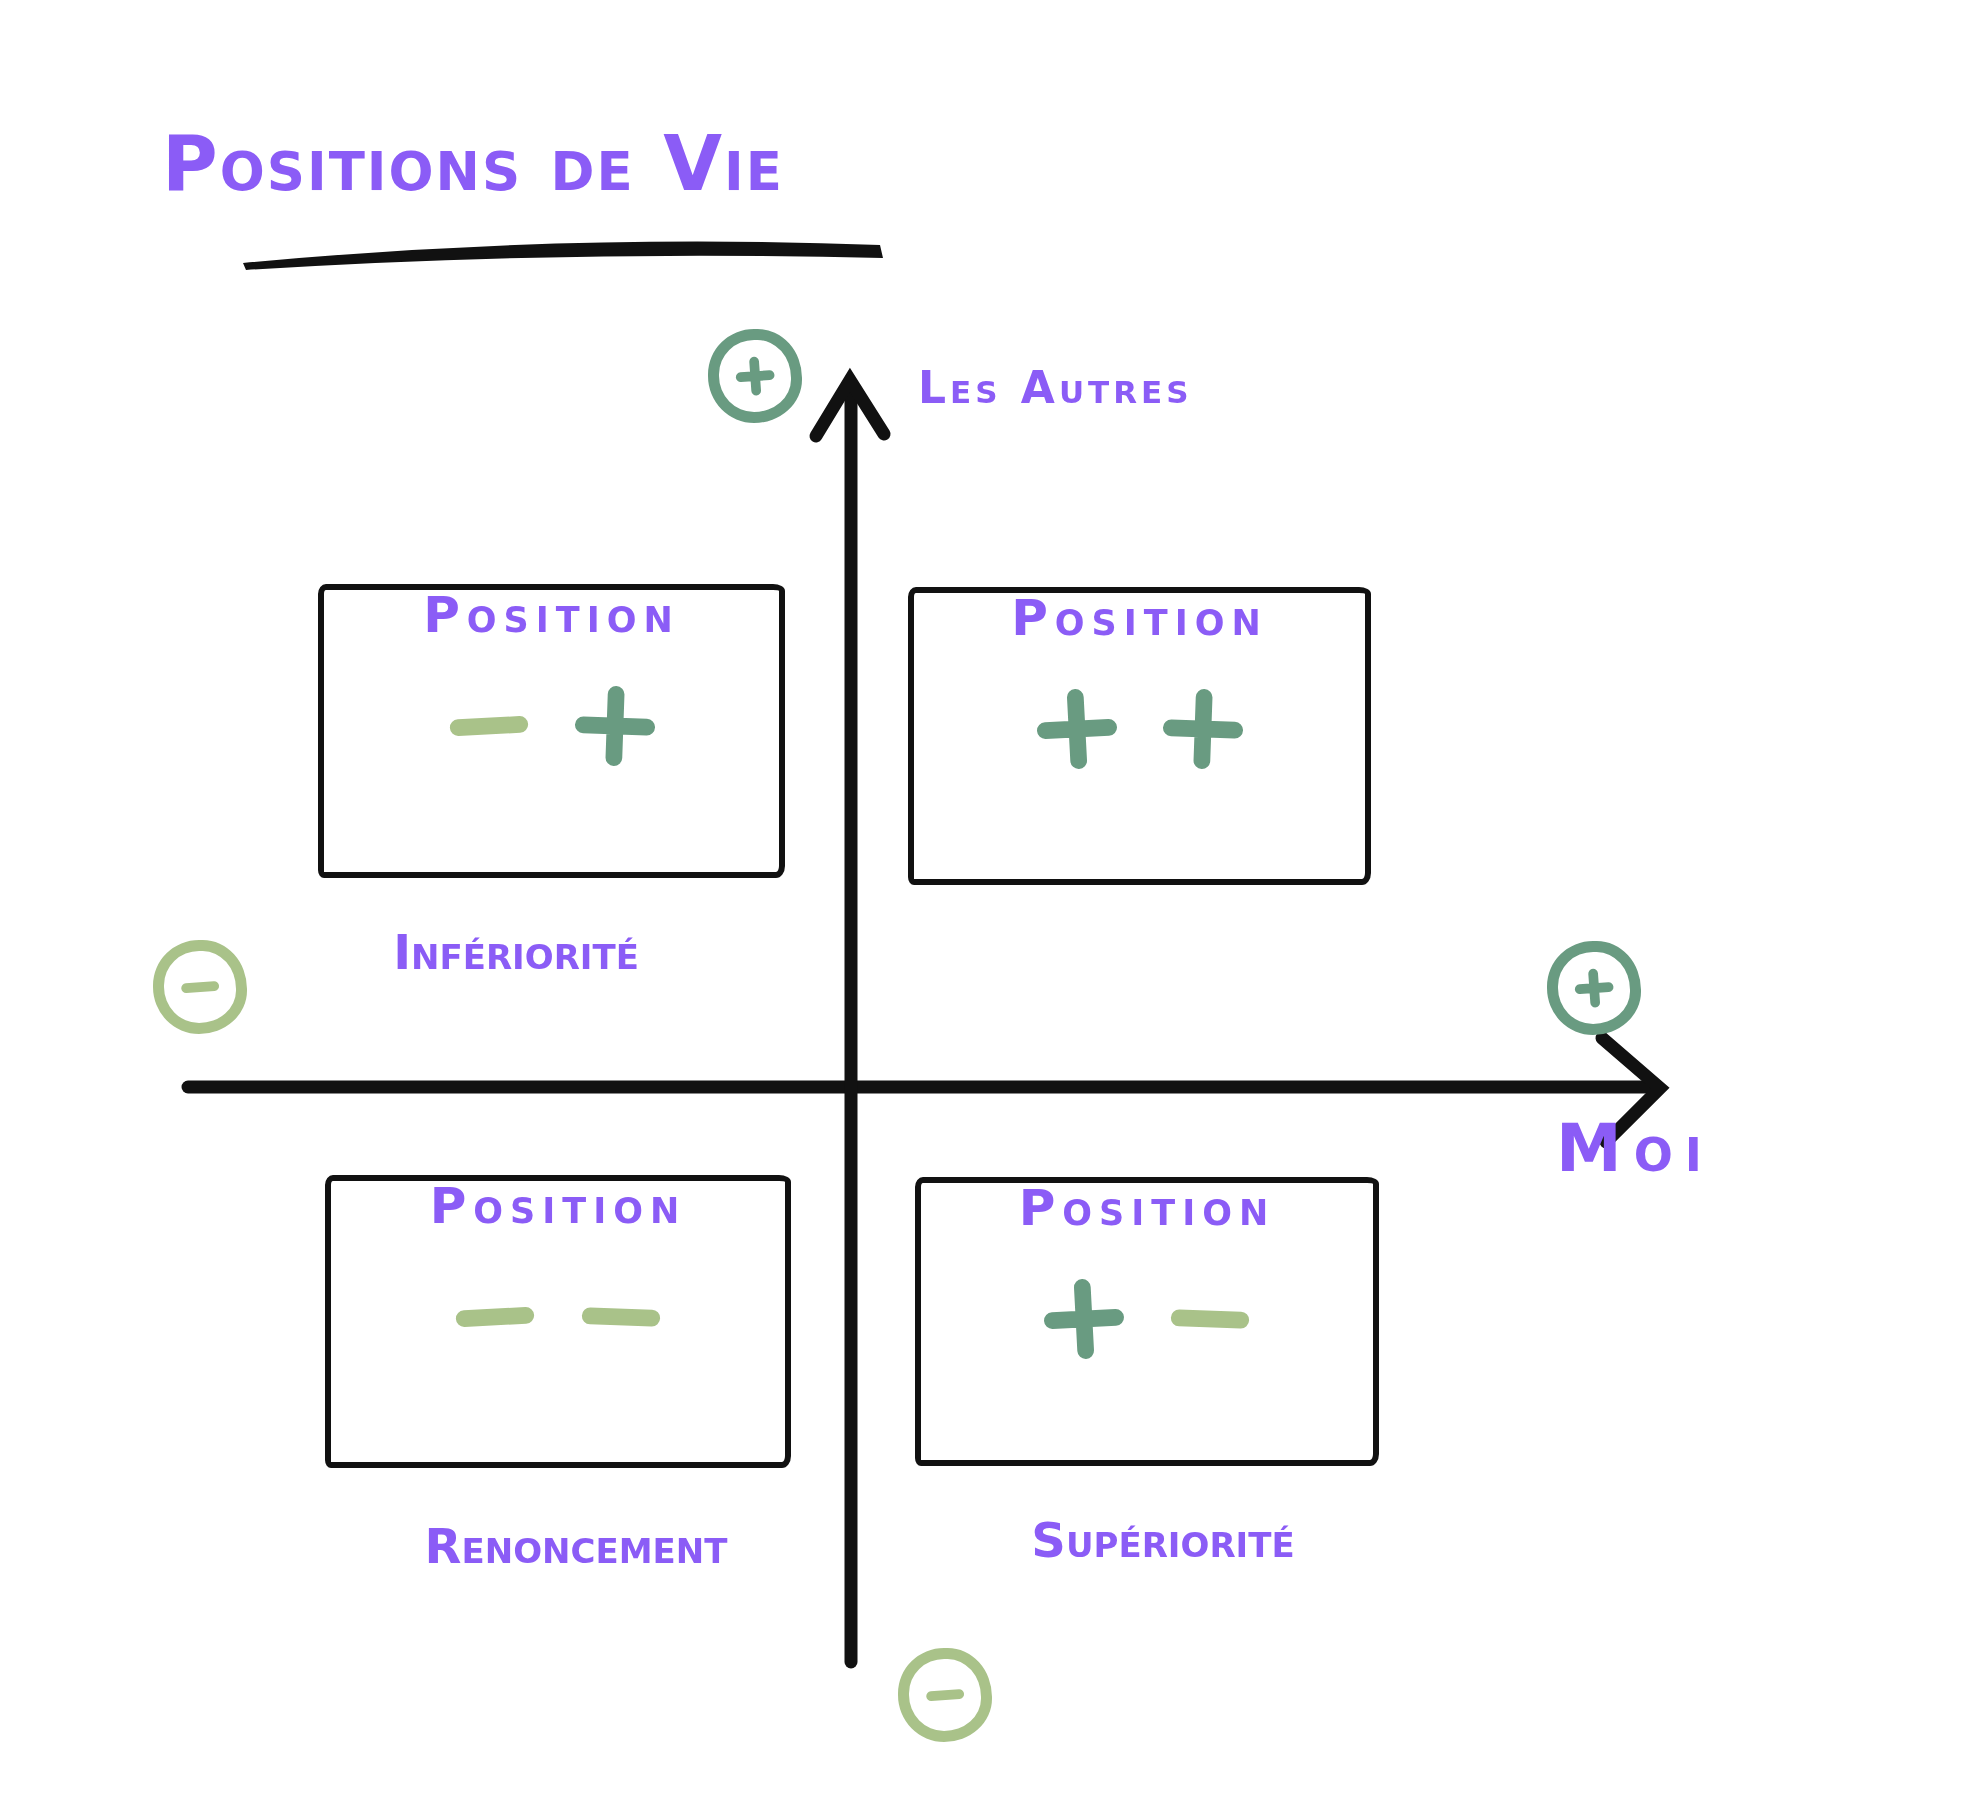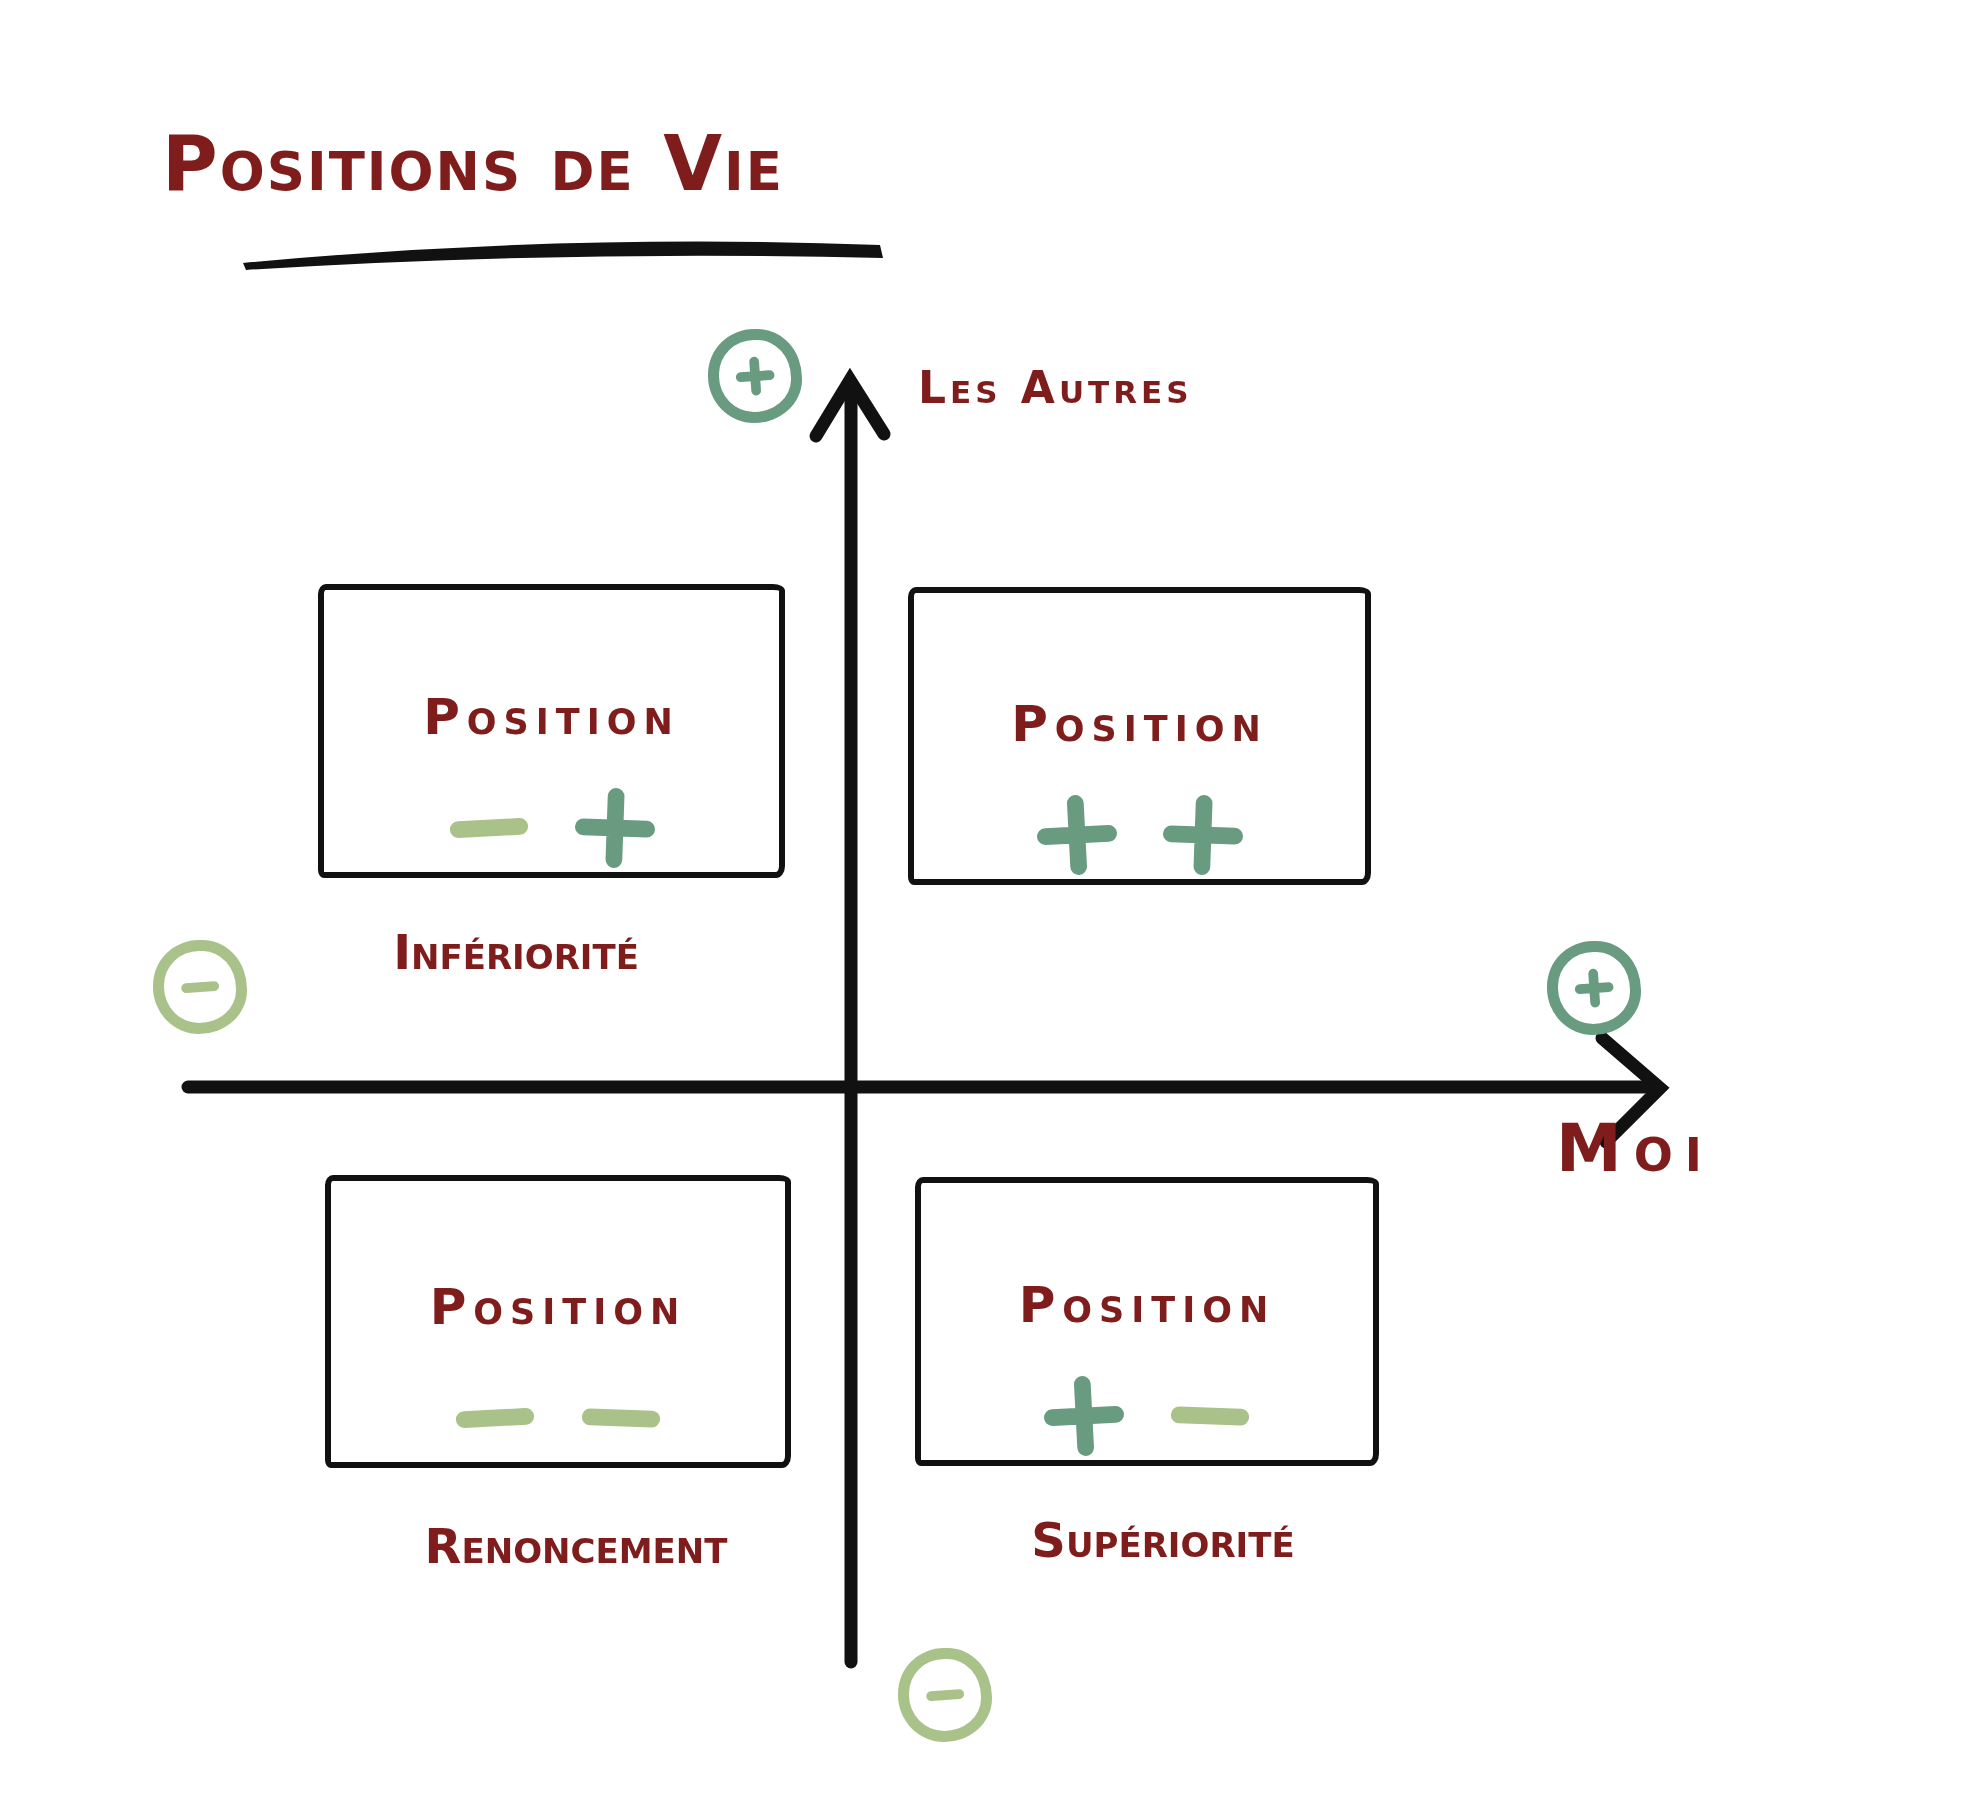--- a/index.html
+++ b/index.html
@@ -1,34 +1,34 @@
 <!DOCTYPE html>
 <html><head>
 <meta charset="utf-8">
 <style>
   html,body{margin:0;padding:0;background:#fff;}
   .canvas{
     position:relative;width:1968px;height:1815px;background:#ffffff;
-    font-family:"DejaVu Sans", sans-serif;color:#7f1d1d;overflow:hidden;
+    font-family:"DejaVu Sans", sans-serif;color:#8b5cf6;overflow:hidden;
   }
   
   .hand{font-weight:700;font-variant:small-caps;}
   .title{position:absolute;left:162px;top:126px;font-size:76px;letter-spacing:2px;line-height:1;}
   .axis-label-y{position:absolute;left:918px;top:366px;font-size:44px;letter-spacing:4px;line-height:1;}
   .axis-label-x{position:absolute;left:1556px;top:1116px;font-size:66px;letter-spacing:12px;line-height:1;}
   .q-label{position:absolute;transform:translateX(-50%);font-size:48px;white-space:nowrap;line-height:1;}
   .label-tl{left:516px;top:928px}
   .label-tr{left:1140px;top:938px}
   .label-bl{left:576px;top:1522px}
   .label-br{left:1163px;top:1516px}
   
   .box{
     position:absolute;border:6px solid #111;background:#fff;box-sizing:border-box;
     border-radius:8px 12px 9px 6px / 10px 7px 12px 8px;
-    display:flex;flex-direction:column;align-items:center;justify-content:flex-end;gap:42px;
+    display:flex;flex-direction:column;align-items:center;justify-content:flex-start;gap:42px;
   }
   .box-tl{left:318px;top:584px;width:467px;height:294px}
   .box-tr{left:908px;top:587px;width:463px;height:298px}
   .box-bl{left:325px;top:1175px;width:466px;height:293px}
   .box-br{left:915px;top:1177px;width:464px;height:289px}
   .box-title{font-size:50px;letter-spacing:7px;line-height:1;}
   
   [data-sign="plus"]{color:#699b81}
   [data-sign="minus"]{color:#a9c289}
   .signs{display:flex;gap:38px;align-items:center}

